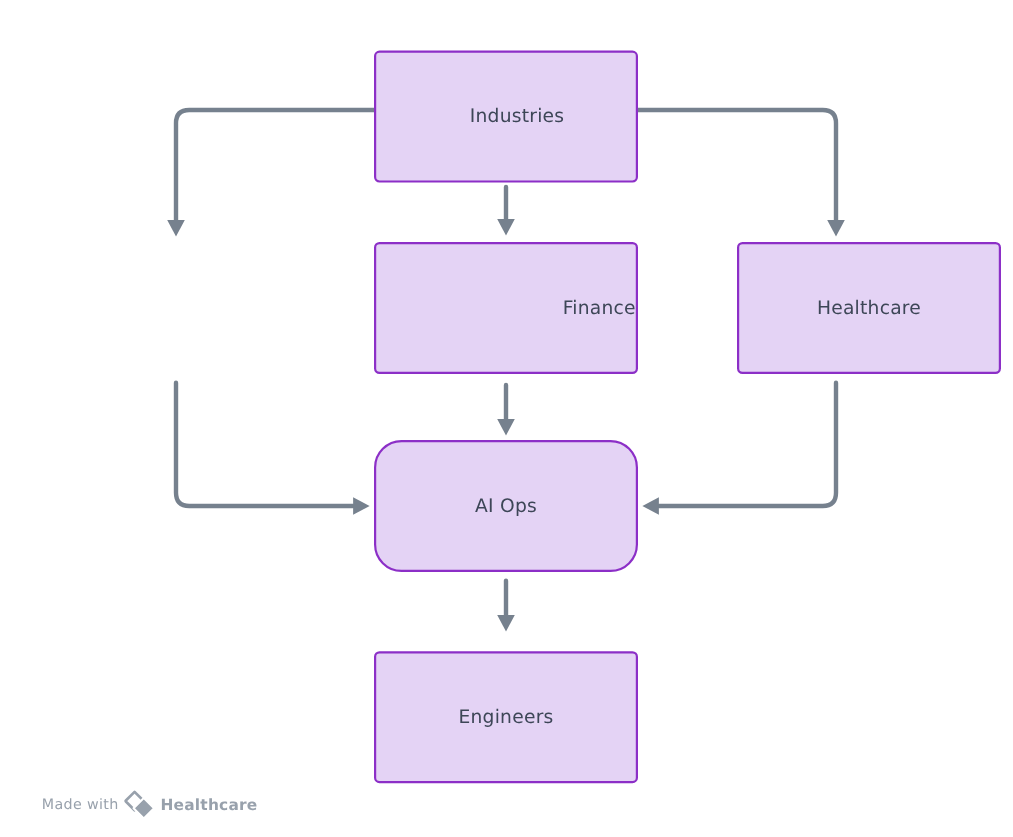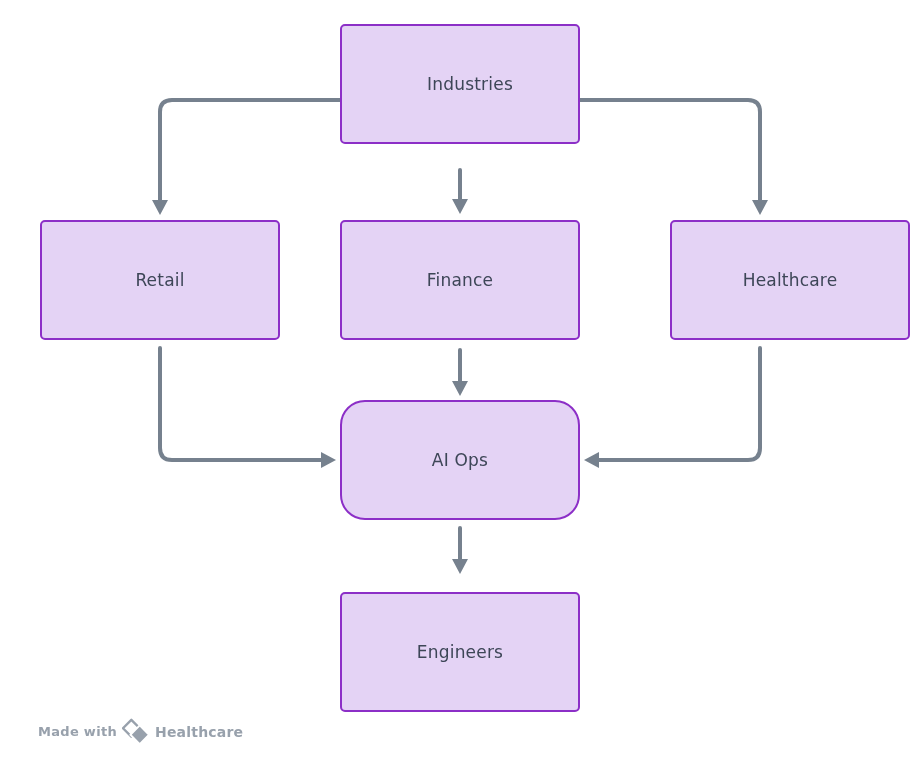--- a/index.html
+++ b/index.html
@@ -32,40 +32,40 @@
     align-items: center;
     justify-content: center;
     cursor: pointer;
   }
   .node-label {
     color: #3d4657;
     font-size: 17px;
     font-weight: 500;
     letter-spacing: 0.2px;
   }
-  .node-industries { left: 340px; top: 24px; padding-left: 20px;  }
+  .node-industries { left: 340px; top: 46px; padding-left: 20px;  }
   .node-retail     { left: 40px;  top: 220px; }
-  .node-finance    { left: 340px; top: 220px; }
+  .node-finance    { left: 340px; top: 220px; justify-content: flex-end; }
   .node-healthcare { left: 670px; top: 220px; }
   .node-ai-ops     { left: 340px; top: 400px; border-radius: 25px; }
   .node-engineers  { left: 340px; top: 592px; }
 
   .watermark {
     position: absolute;
     left: 38px;
     top: 718px;
     display: flex;
     align-items: center;
     gap: 5px;
     color: #98a1ac;
     cursor: pointer;
   }
   .watermark-prefix {
     font-size: 13px;
-    font-weight: 700;
+    font-weight: 400;
     letter-spacing: 0.3px;
   }
   .watermark-brand {
     font-size: 14px;
     font-weight: 700;
     letter-spacing: 0.2px;
   }
   .watermark-logo { display: block; }
 </style>
 </head>
@@ -91,23 +91,20 @@
       <polygon points="452,381 468,381 460,396"></polygon>
       <polygon points="599,452 599,468 584,460"></polygon>
       <polygon points="452,559 468,559 460,574"></polygon>
     </g>
   </svg>
 
   <div class="node node-industries">
     <span class="node-label">Industries</span>
   </div>
 
-  <div class="node node-retail">
-    <span class="node-label">Retail</span>
-  </div>
 
   <div class="node node-finance">
     <span class="node-label">Finance</span>
   </div>
 
   <div class="node node-healthcare">
     <span class="node-label">Healthcare</span>
   </div>
 
   <div class="node node-ai-ops">

